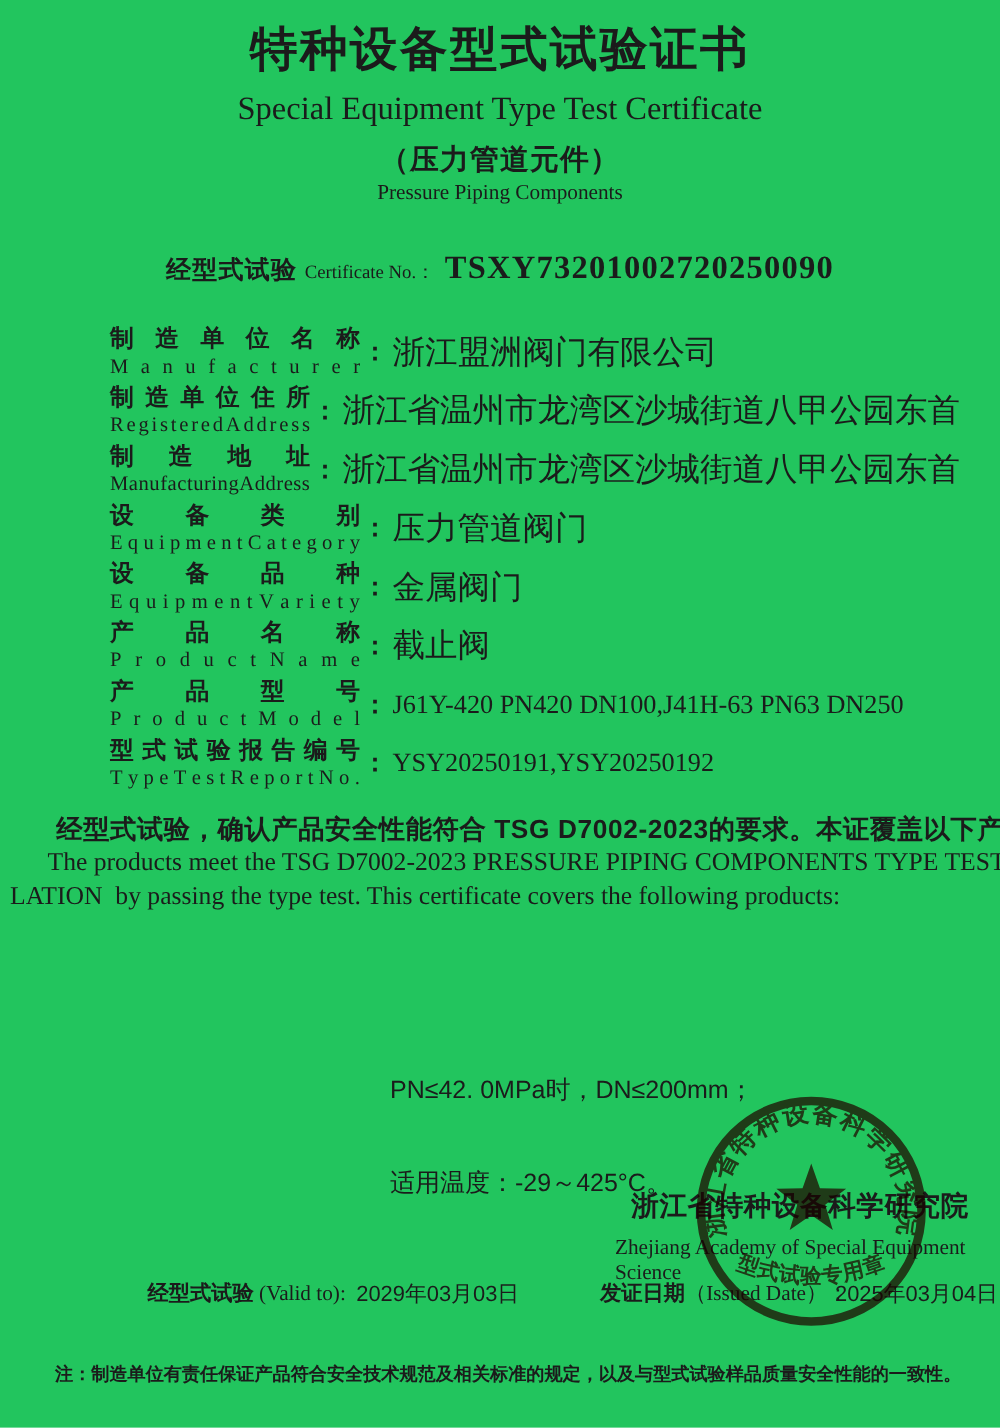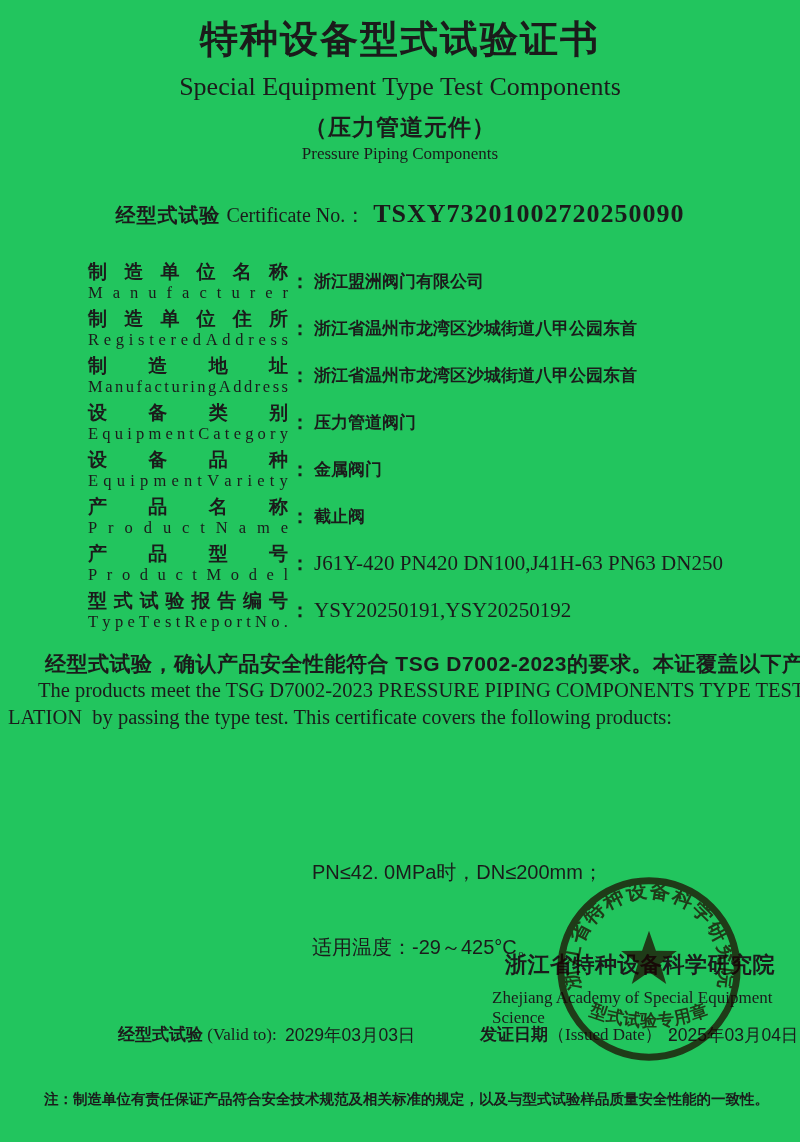--- a/index.html
+++ b/index.html
@@ -15,30 +15,30 @@
   .centered{left:0;right:0;text-align:center;}
   .serif{font-family:"Liberation Serif",serif;}
 
   .title-zh{top:14px;font-size:38px;font-weight:800;letter-spacing:2px;}
   .title-en{top:72px;font-size:26px;}
   .sub-zh{top:112px;font-size:23px;font-weight:700;letter-spacing:1px;}
   .sub-en{top:144px;font-size:17px;}
 
   .cert-row{top:199px;left:0;right:0;display:flex;justify-content:center;align-items:baseline;}
   .cert-label-zh{font-size:20px;font-weight:600;letter-spacing:1px;margin-right:6px;}
-  .cert-label-en{font-size:20px;}
+  .cert-label-en{font-size:15px;}
   .cert-value{font-size:26px;font-weight:700;letter-spacing:1px;margin-left:8px;}
 
   .fields{top:258px;left:88px;width:680px;}
   .field-row{display:flex;align-items:center;height:47px;}
   .f-label{width:200px;display:flex;flex-direction:column;justify-content:center;}
   .f-zh{font-size:19px;font-weight:600;line-height:23px;}
   .f-en{font-family:"Liberation Serif",serif;font-size:16.5px;line-height:20px;}
   .f-colon{font-size:20px;font-weight:600;margin:0 4px 0 2px;}
-  .f-value{font-size:17px;font-weight:700;white-space:pre;}
+  .f-value{font-size:26px;font-weight:400;white-space:pre;}
   .f-value.latin{font-family:"Liberation Serif",serif;font-size:21px;font-weight:400;}
   .jc{display:flex;justify-content:space-between;}
 
   .statement{top:650px;left:8px;width:786px;}
   .stmt-zh{font-size:21px;font-weight:600;text-indent:37px;letter-spacing:0.5px;line-height:27px;white-space:pre;}
   .stmt-en{font-family:"Liberation Serif",serif;font-size:20.5px;line-height:26.5px;white-space:pre;}
   .stmt-en.l1{text-indent:30px;}
 
   .coverage{top:810px;left:312px;font-size:20px;font-weight:400;line-height:25px;white-space:pre;}
 
@@ -56,21 +56,21 @@
   .seal{top:871px;left:551px;width:196px;height:196px;opacity:0.9;mix-blend-mode:multiply;}
   .seal svg{width:100%;height:100%;}
   .seal text{font-family:"Liberation Sans",sans-serif;font-weight:700;}
 </style>
 </head>
 <body>
 
 <div class="page">
 
   <div class="abs centered title-zh">特种设备型式试验证书</div>
-  <div class="abs centered title-en serif">Special Equipment Type Test Components</div>
+  <div class="abs centered title-en serif">Special Equipment Type Test Certificate</div>
   <div class="abs centered sub-zh">（压力管道元件）</div>
   <div class="abs centered sub-en serif">Pressure Piping Components</div>
 
   <div class="abs cert-row">
     <span class="cert-label-zh">经型式试验</span>
     <span class="cert-label-en serif">Certificate No.：</span>
     <span class="cert-value serif">TSXY73201002720250090</span>
   </div>
 
   <div class="abs fields">

